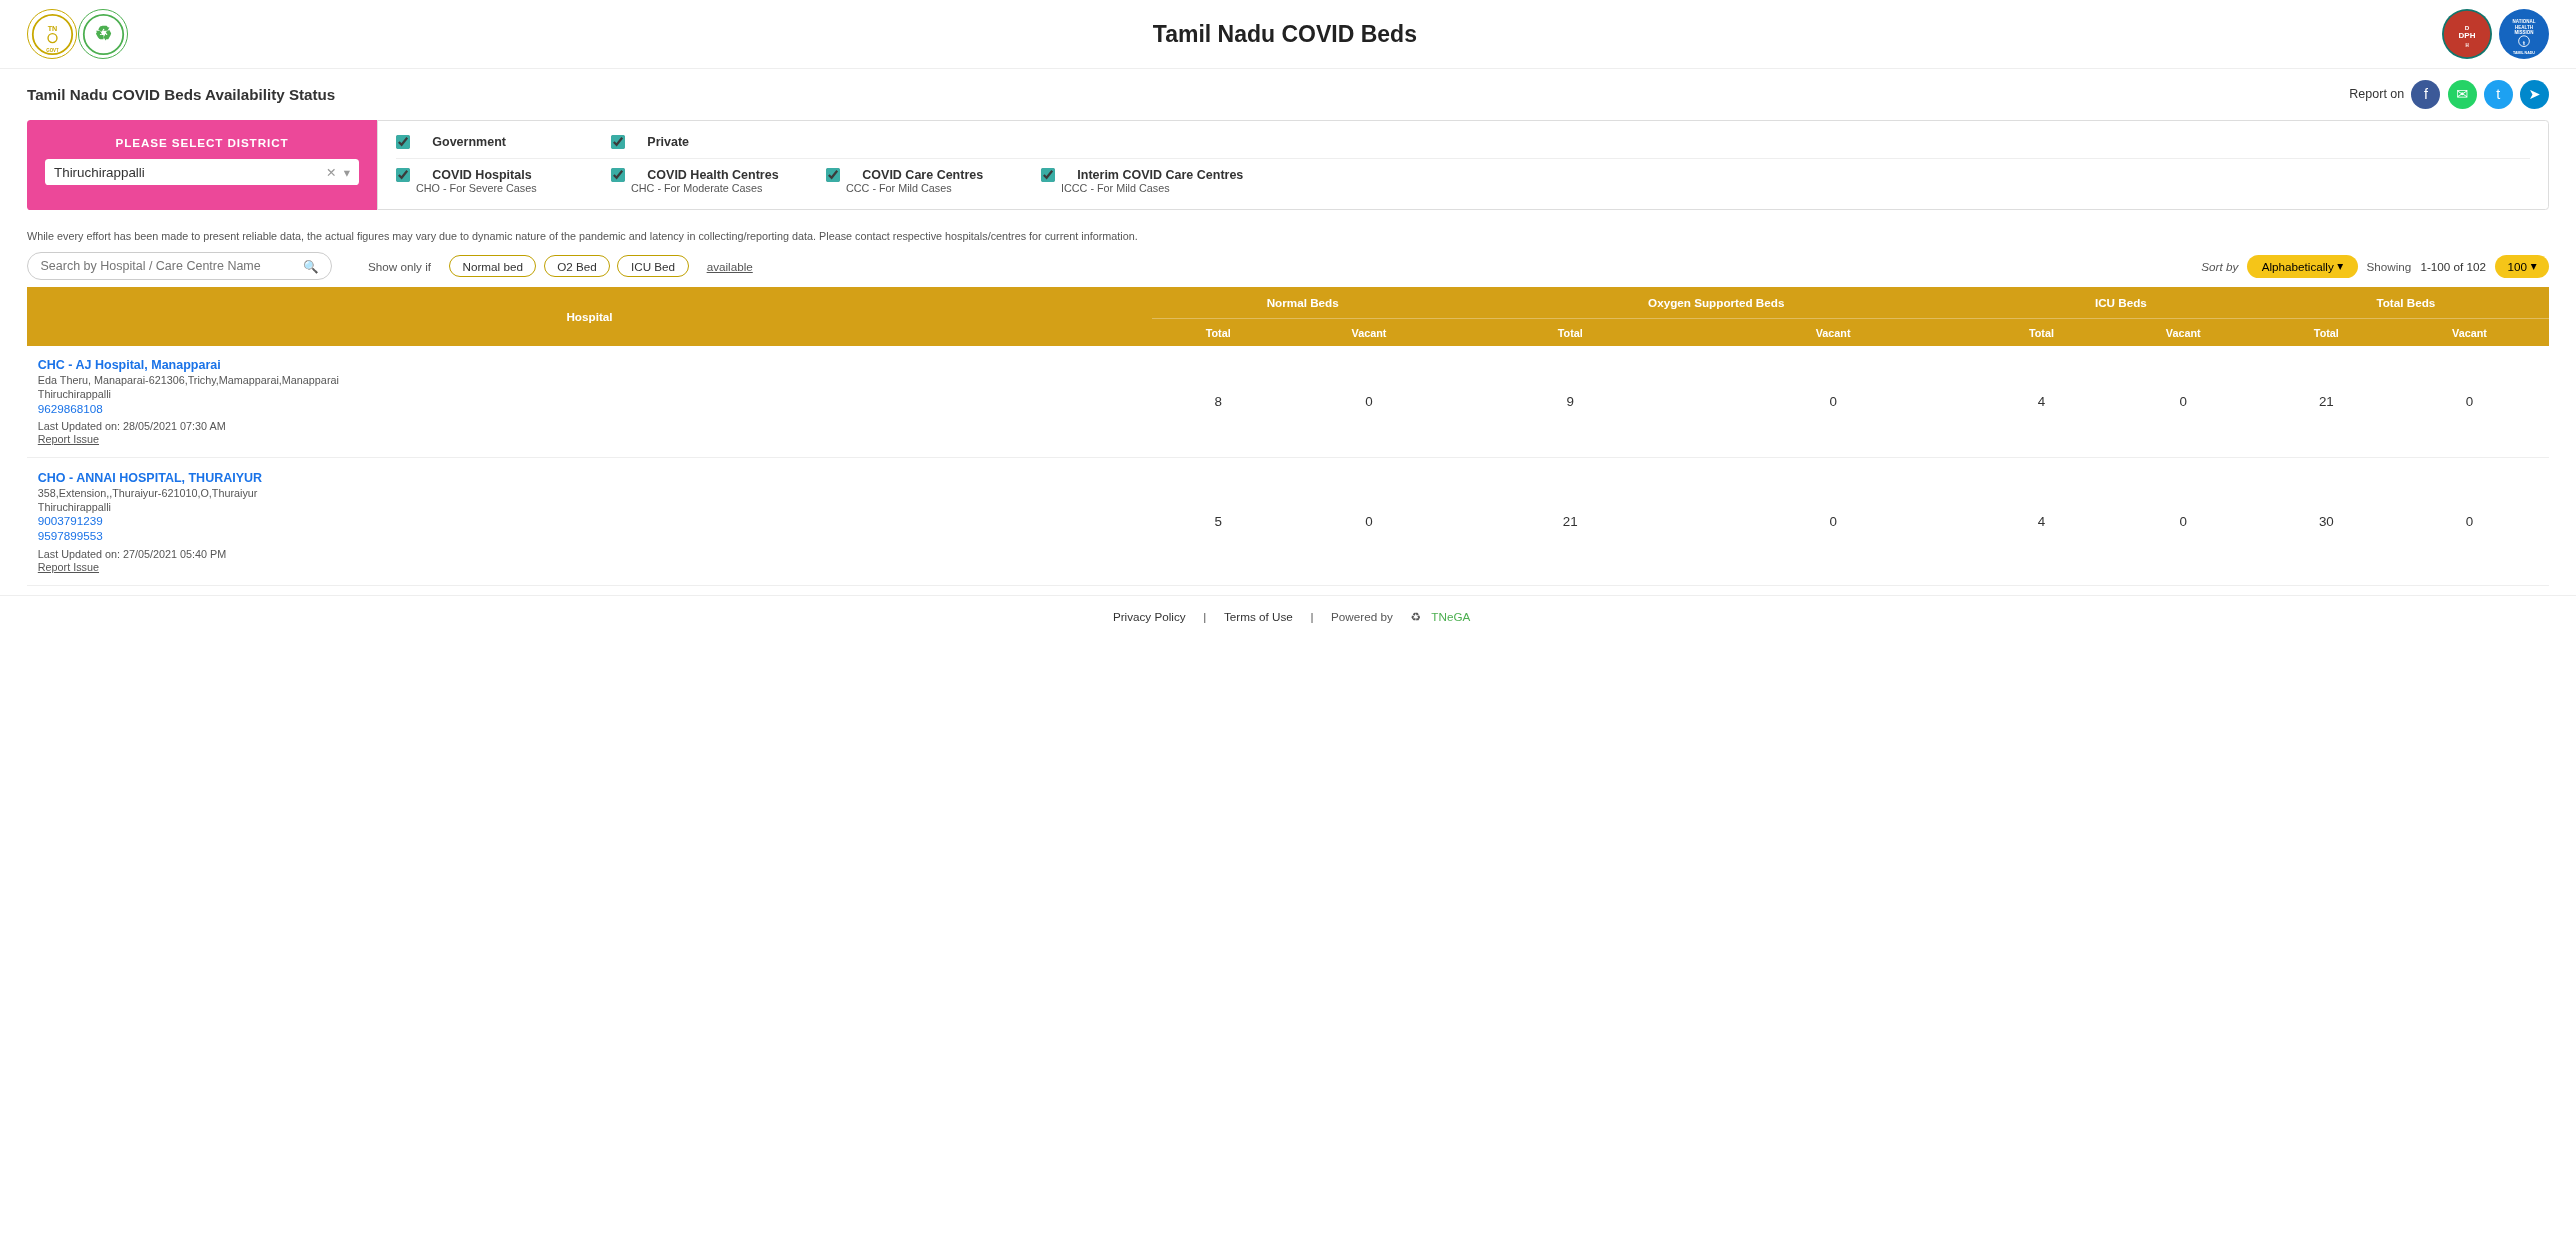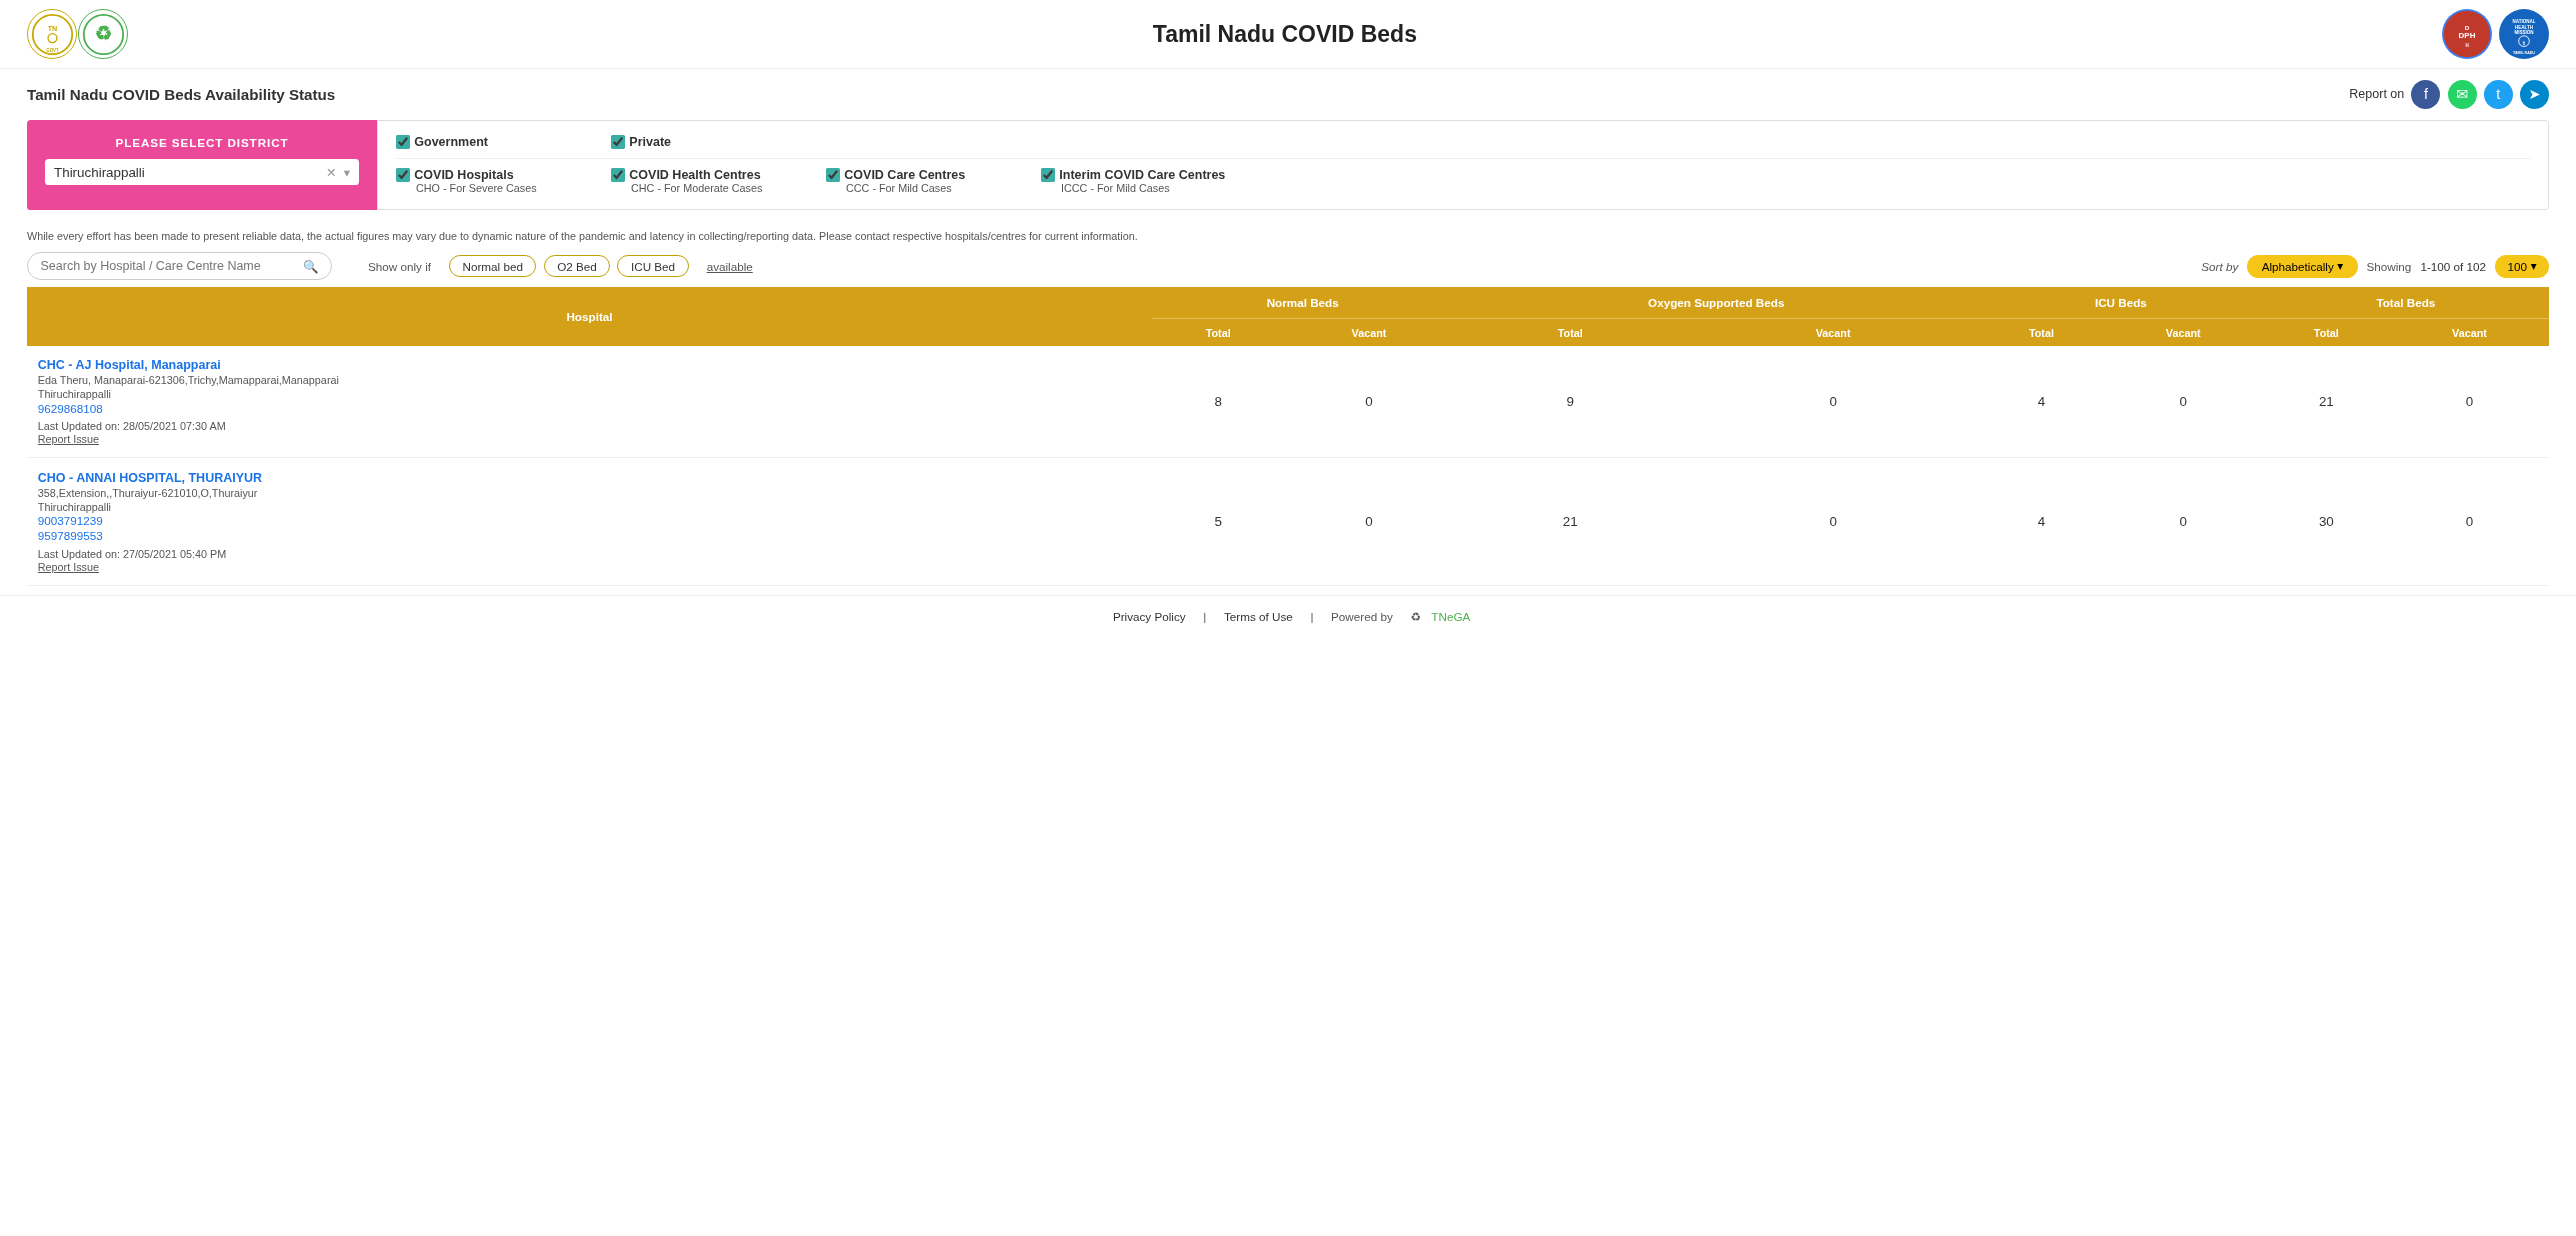--- a/index.html
+++ b/index.html
@@ -6,21 +6,21 @@
     body { font-family: Arial, sans-serif; font-size: 12.5px; background: #fff; color: #333; }
 
     
     .header { display: flex; align-items: center; justify-content: space-between; padding: 9px 27px; border-bottom: 0.9px solid #eee; }
     .header-logos { display: flex; align-items: center; gap: 1px; }
     .logo-circle { width: 50px; height: 50px; border-radius: 50%; display: flex; align-items: center; justify-content: center; font-size: 9px; font-weight: bold; text-align: center; }
     .logo-tn { border: 1.8px solid #c8a800; background: #fff; color: #c8a800; }
     .logo-green { background: #fff; border: 1.8px solid #4caf50; color: #4caf50; font-size: 16px; }
     .header-title { font-size: 23px; font-weight: bold; color: #222; }
     .header-right-logos { display: flex; align-items: center; gap: 7.2px; }
-    .logo-dph { width: 50px; height: 50px; border-radius: 50%; background: #3b82f6; color: #fff; display: flex; align-items: flex-end; justify-content: center; font-size: 16px; font-weight: bold; }
+    .logo-dph { width: 50px; height: 50px; border-radius: 50%; background: #0f766e; color: #fff; display: flex; align-items: flex-end; justify-content: center; font-size: 16px; font-weight: bold; }
     .logo-nhm { width: 50px; height: 50px; border-radius: 50%; background: #1565c0; color: #fff; display: flex; align-items: center; justify-content: center; font-size: 7.2px; font-weight: bold; text-align: center; }
 
     
     .sub-header { display: flex; align-items: center; justify-content: space-between; padding: 10.8px 27px; }
     .sub-header-title { font-size: 15.2px; font-weight: bold; }
     .share-bar { display: flex; align-items: center; gap: 7.2px; font-size: 12.5px; }
     .share-icon { width: 29px; height: 29px; border-radius: 50%; display: flex; align-items: center; justify-content: center; color: #fff; font-size: 14.3px; cursor: pointer; }
     .share-fb { background: #3b5998; }
     .share-wa { background: #25d366; }
     .share-tw { background: #1da1f2; }
@@ -30,21 +30,21 @@
     .filters-section { display: flex; padding: 0 27px 9px; gap: 0; }
     .district-panel { background: #ec4899; color: #fff; padding: 16px 18px; width: 350px; min-width: 350px; border-radius: 3.6px 0 0 3.6px; }
     .district-panel-title { font-size: 11.7px; font-weight: bold; letter-spacing: 0.9px; text-align: center; margin-bottom: 10.8px; }
     .district-select-wrapper { background: #fff; border-radius: 3.6px; display: flex; align-items: center; padding: 5.4px 9px; }
     .district-select-text { flex: 1; color: #333; font-size: 13.4px; }
     .district-select-icons { display: flex; gap: 7.2px; color: #999; }
 
     .checkboxes-panel { border: 0.9px solid #ddd; padding: 14.3px 18px; flex: 1; border-radius: 0 3.6px 3.6px 0; }
     .checkbox-row { display: flex; gap: 36px; margin-bottom: 9px; align-items: center; }
     .checkbox-row-2 { display: flex; gap: 18px; align-items: flex-start; border-top: 0.9px solid #eee; padding-top: 9px; }
-    .checkbox-item { display: flex; align-items: flex-start; gap: 4px; min-width: 179px; }
+    .checkbox-item { display: flex; align-items: flex-start; gap: 22px; min-width: 179px; }
     .checkbox-item input[type=checkbox] { width: 14.3px; height: 14.3px; accent-color: #3aada5; }
     .checkbox-item label { font-size: 12.5px; font-weight: 600; }
     .checkbox-sub { font-size: 10.8px; color: #555; margin-left: 20px; }
 
     
     .disclaimer { padding: 10.8px 27px 3.6px; font-size: 10.8px; color: #555; }
 
     
     .search-filter-bar { display: flex; align-items: center; padding: 7.2px 27px; gap: 18px; }
     .search-input-wrapper { display: flex; align-items: center; border: 0.9px solid #ccc; border-radius: 18px; padding: 5.4px 12.5px; width: 305px; background: #fff; }

